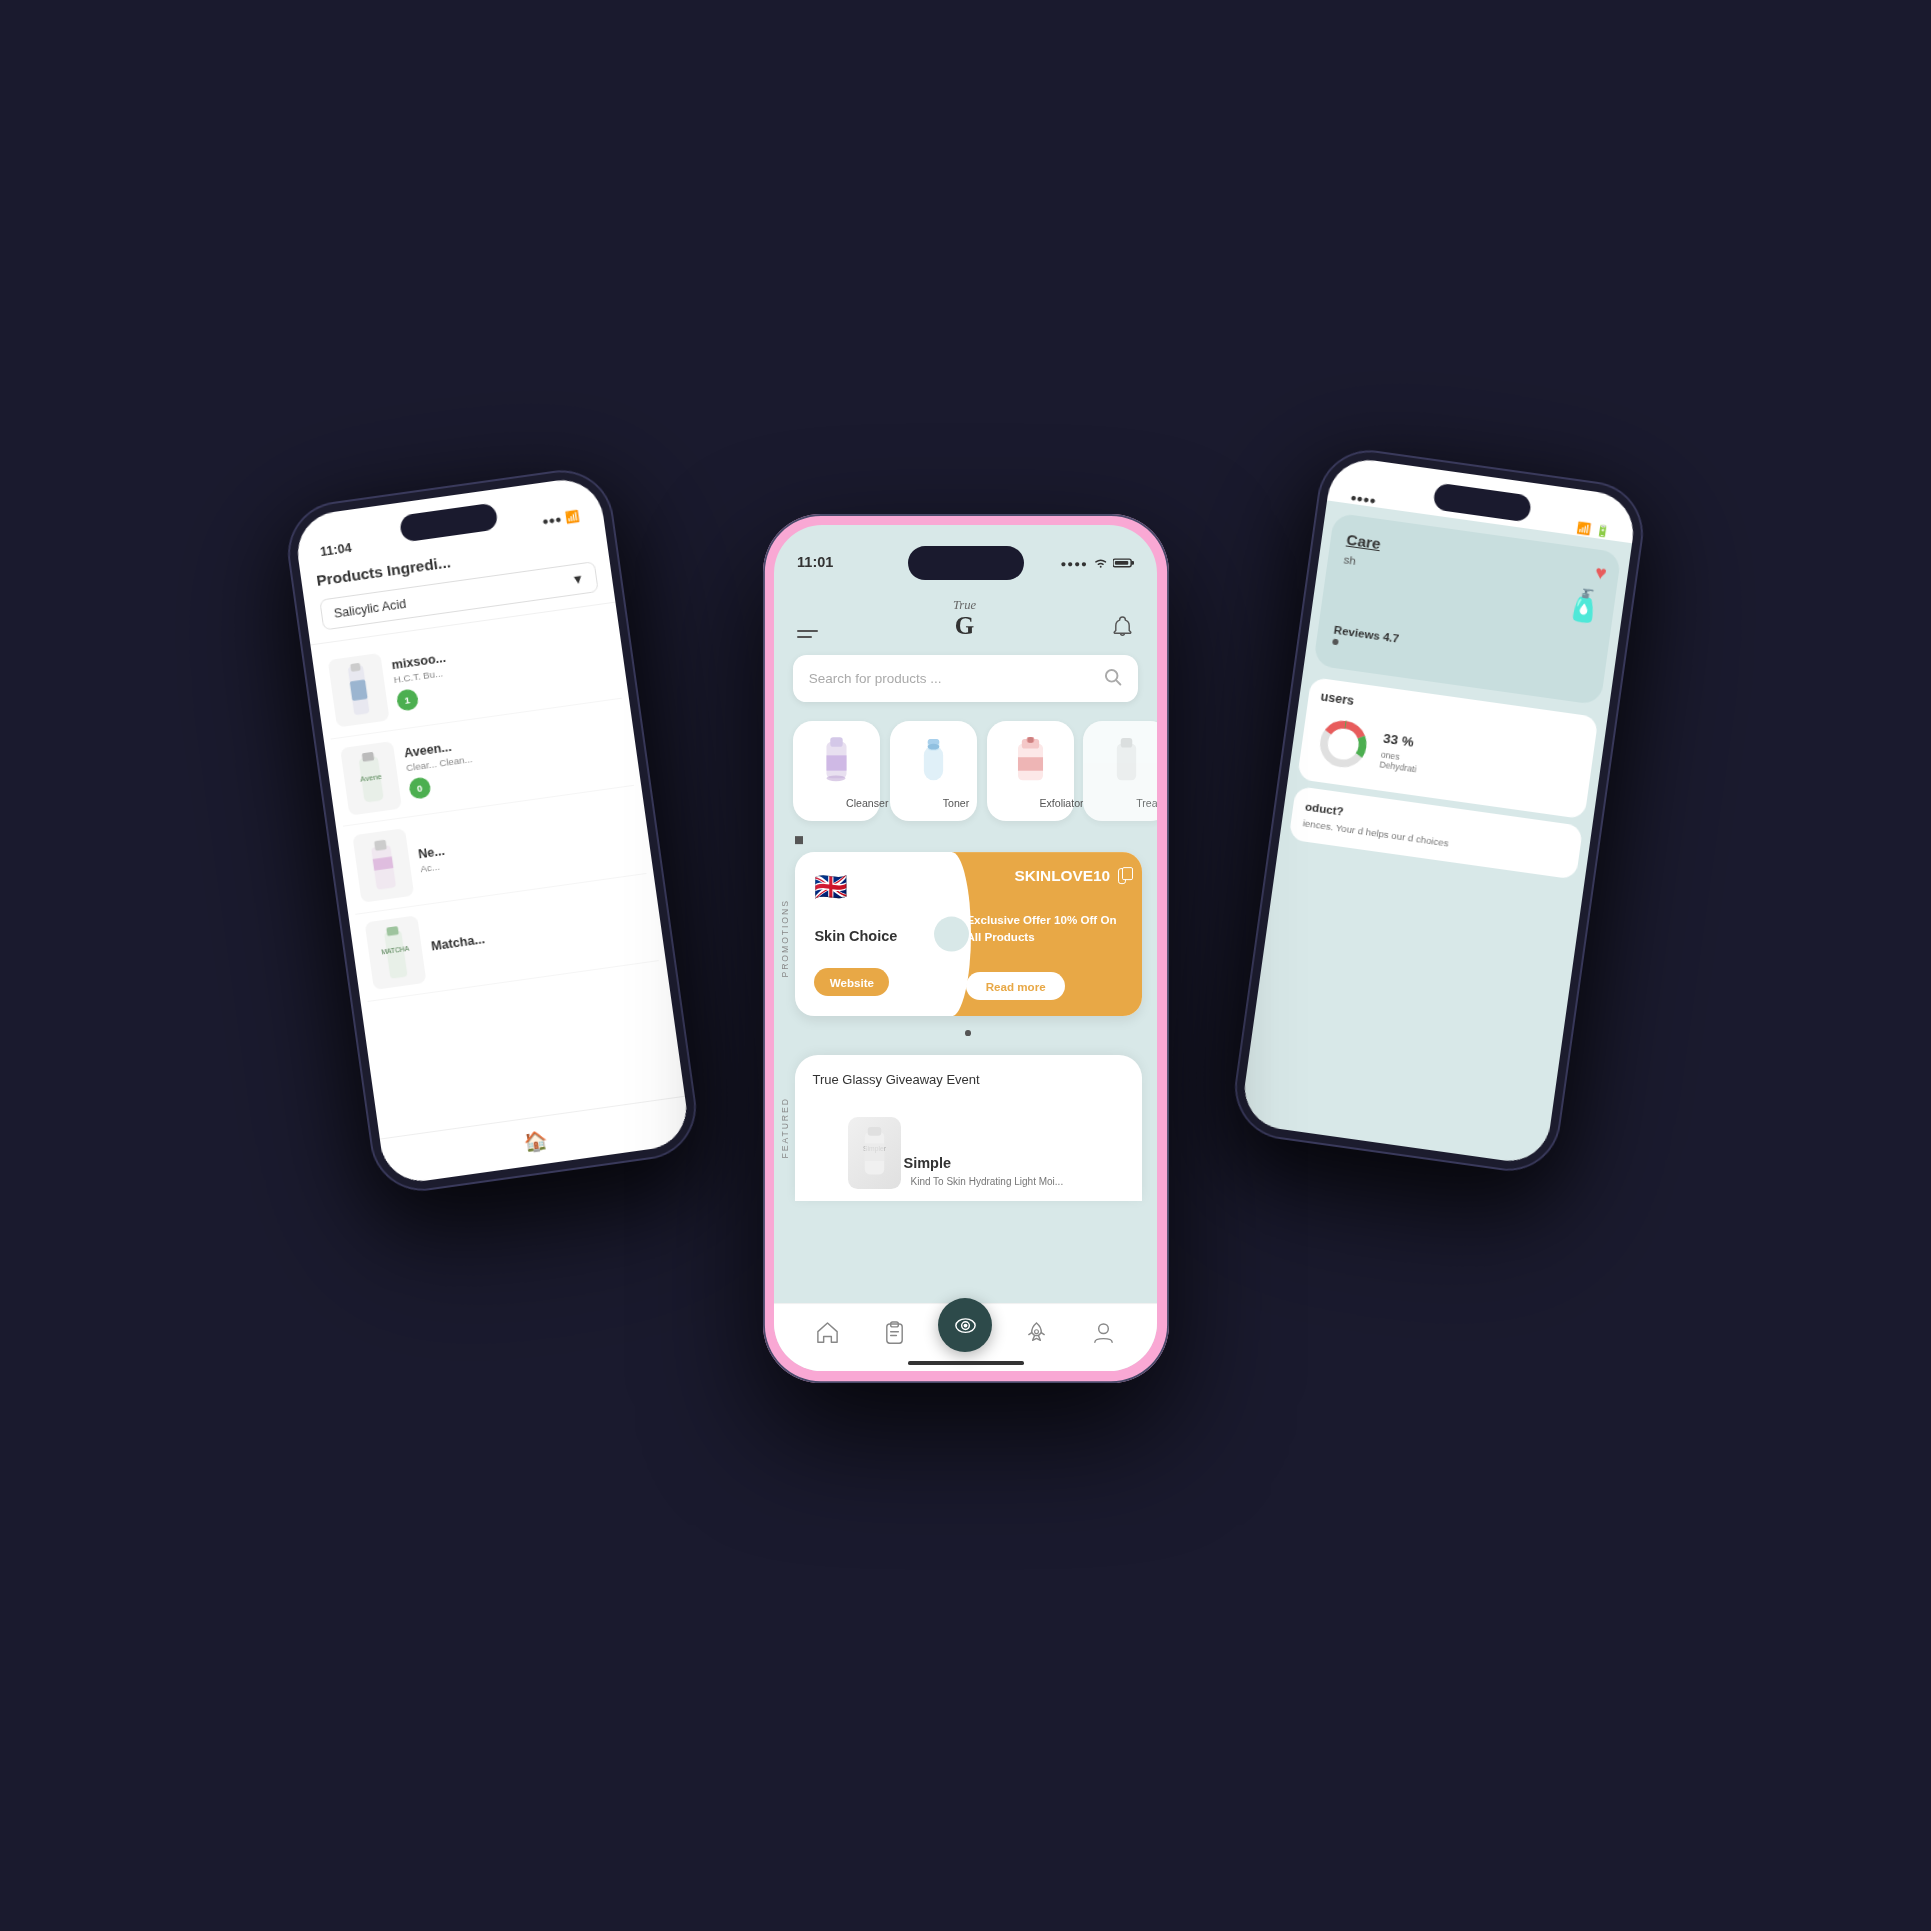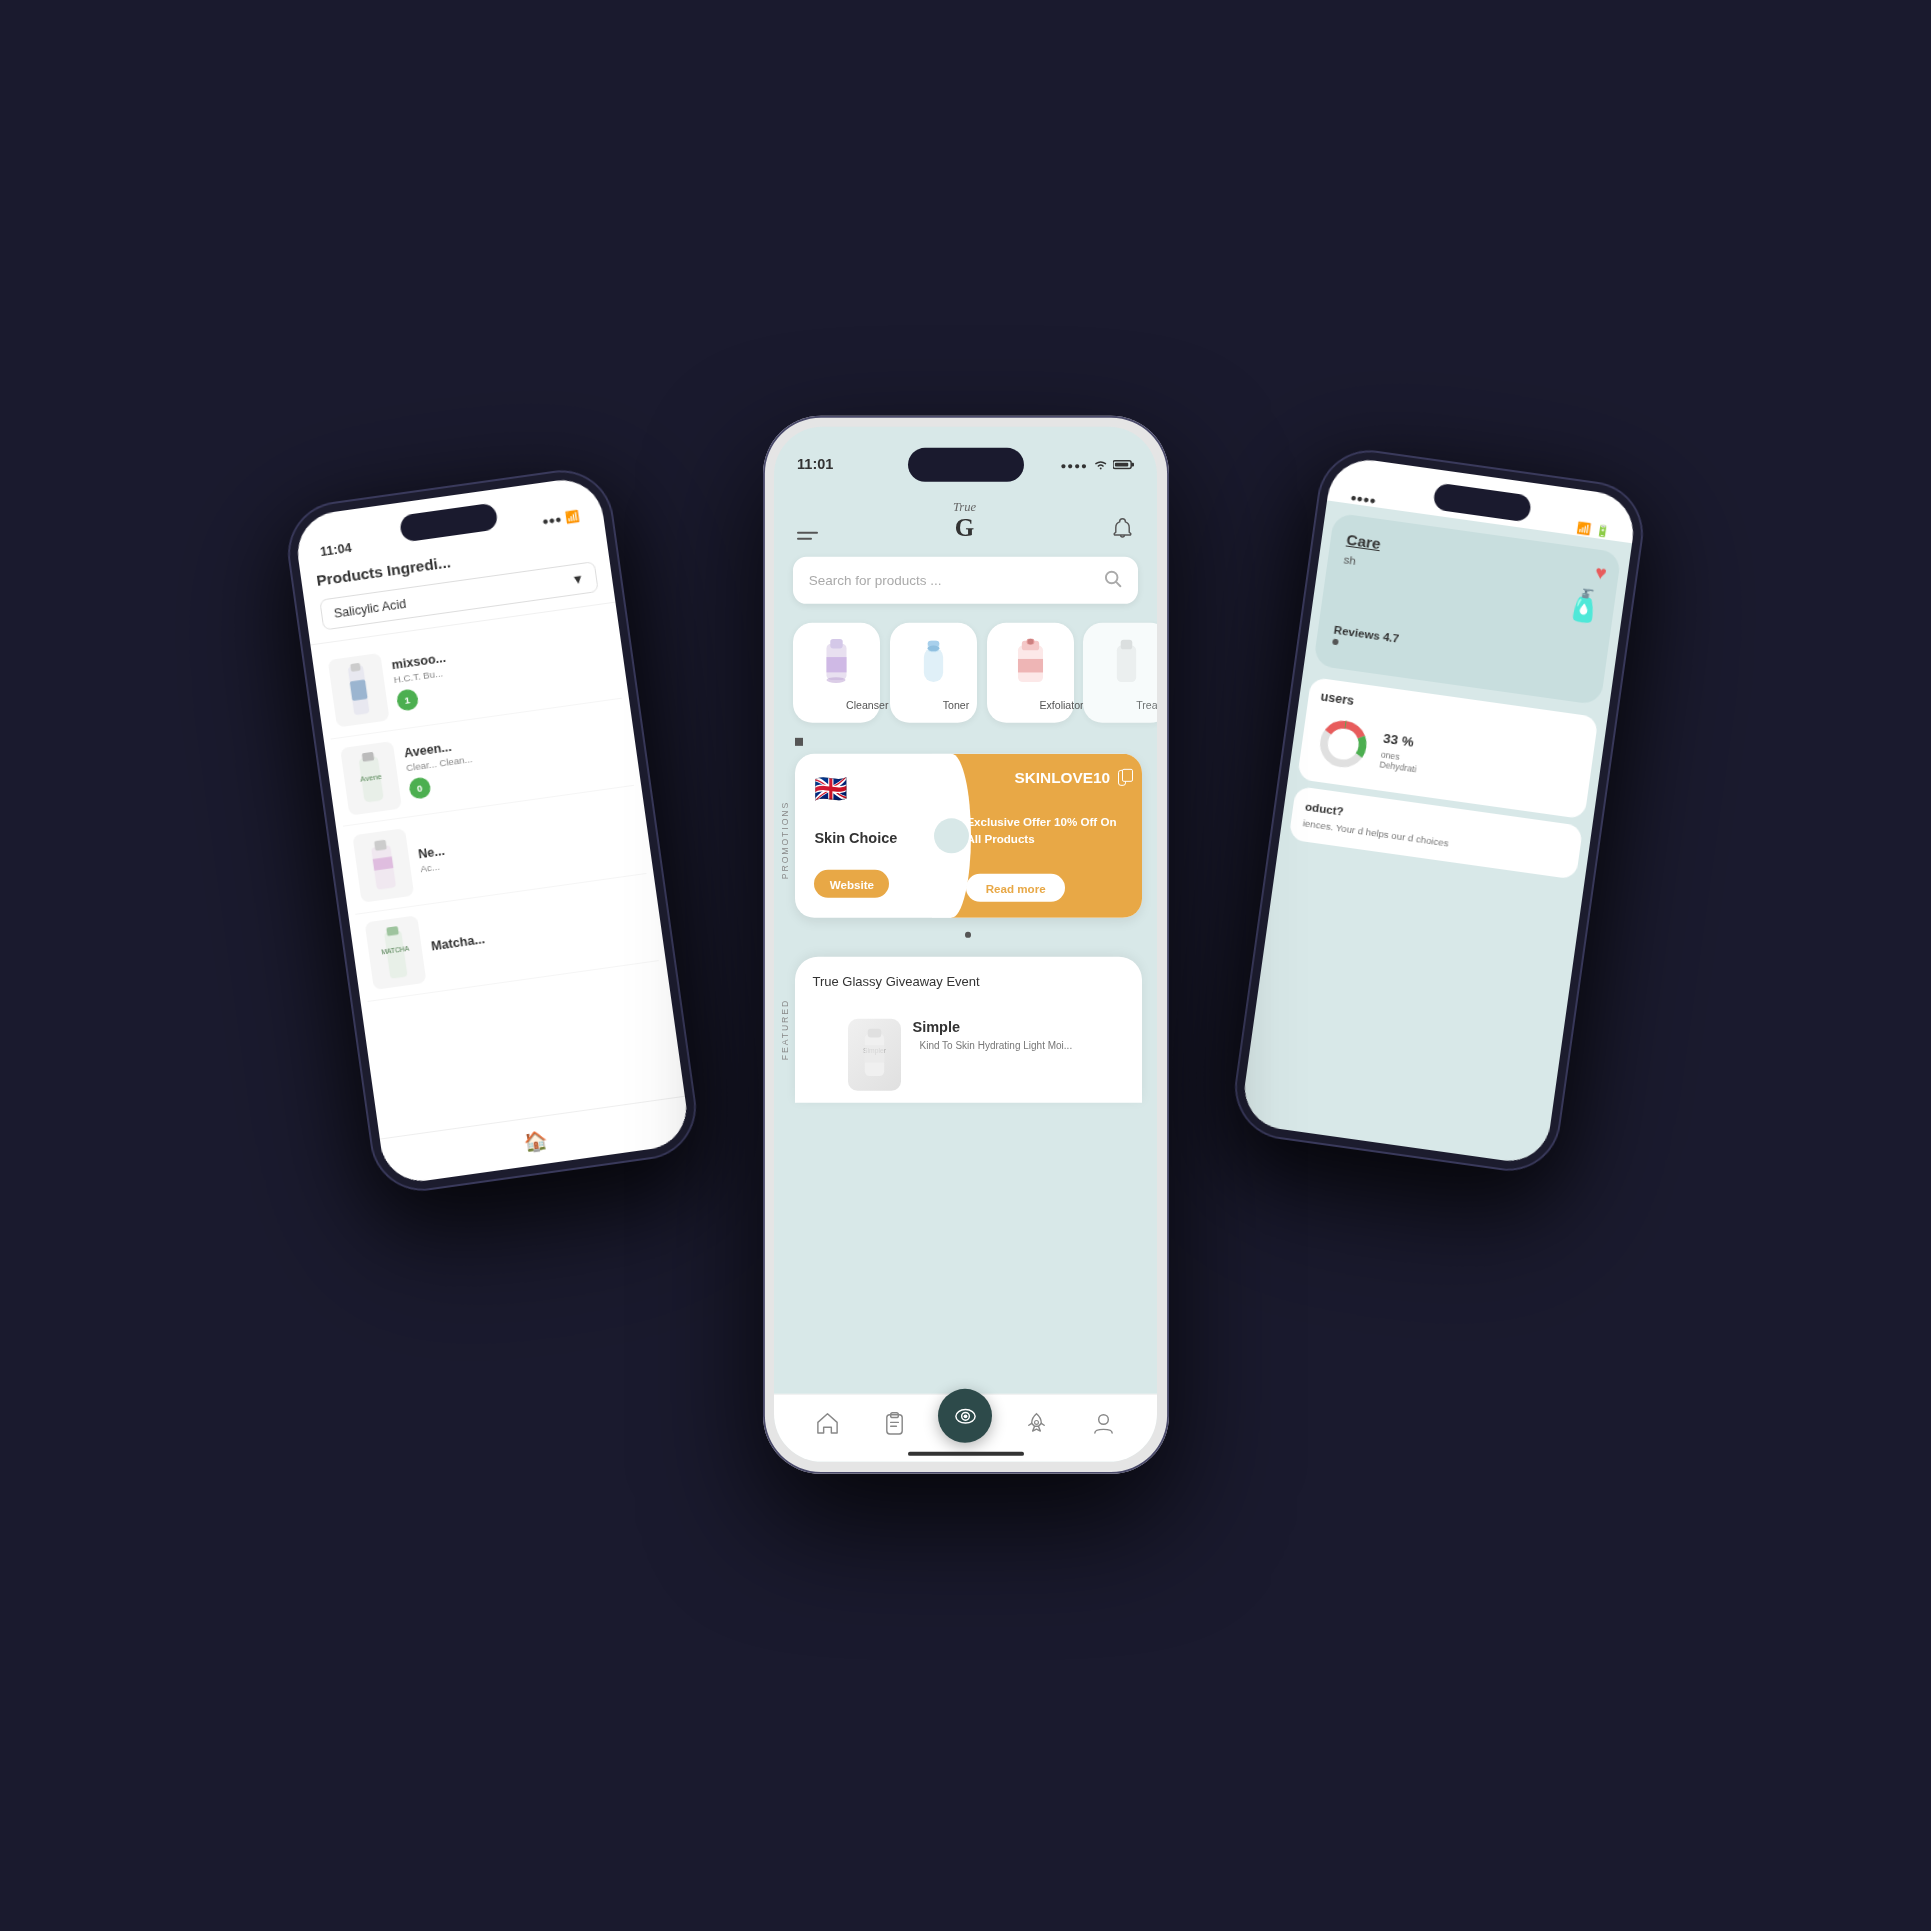--- a/index.html
+++ b/index.html
@@ -62,27 +62,27 @@
     .phone-right .phone-screen {
       top: 9.7px;
       left: 9.7px;
       right: 9.7px;
       bottom: 9.7px;
     }
 
     
     .phone-center {
       width: 406px;
-      height: 1058px;
+      height: 869px;
       left: 50%;
       top: 50%;
       transform: translate(-50%, -50%);
       z-index: 10;
       border-radius: 58px;
-      background: #e5e5e5;
+      background: #f9a8d4;
       box-shadow: 0 48px 116px rgba(0,0,0,0.8), inset 0 0 0 1.9px #4a4a6a;
     }
 
     .phone-center .phone-screen {
       top: 11.6px;
       left: 11.6px;
       right: 11.6px;
       bottom: 11.6px;
       border-radius: 48px;
       background: #d8e8e8;
@@ -325,22 +325,22 @@
 
     .featured-title {
       font-size: 13px;
       font-weight: 400;
       color: #333;
       margin-bottom: 30px;
     }
 
     .featured-product-row {
       display: flex;
-      gap: 11px;
-      align-items: flex-start;
+      gap: 2px;
+      align-items: flex-end;
       padding-left: 36px;
     }
 
     .featured-product-info {
       flex: 1;
     }
 
     .featured-product-name {
       font-size: 14.5px;
       font-weight: 700;

